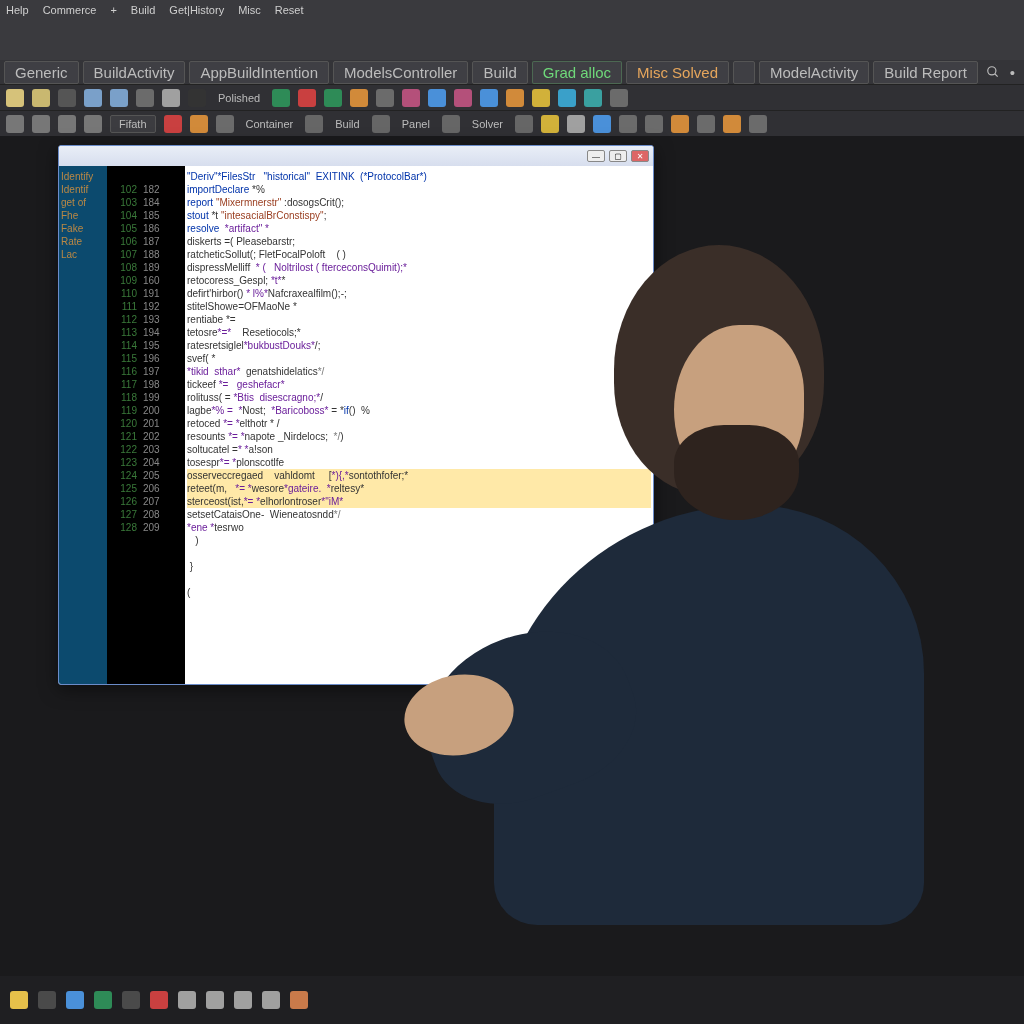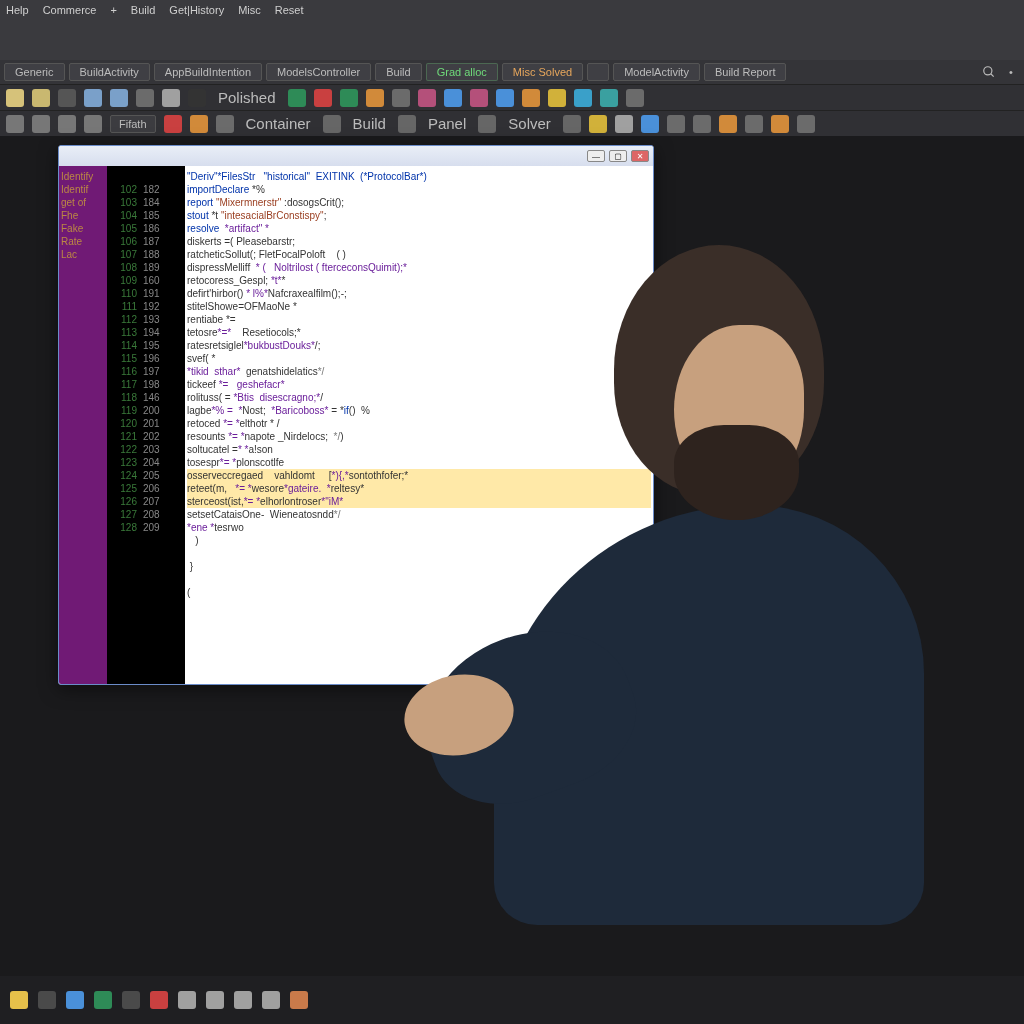--- a/index.html
+++ b/index.html
@@ -4,52 +4,52 @@
 <style>
 * { margin:0; padding:0; box-sizing:border-box; font-family: "Segoe UI", Tahoma, sans-serif; }
 body { width:1024px; height:1024px; background:#2a2a2e; overflow:hidden; position:relative; }
 
 
 #menubar { height:60px; background:#3a3a3e; color:#cfcfcf; font-size:11px; }
 #menubar .row { display:flex; align-items:center; height:20px; padding:0 6px; gap:14px; }
 #menubar .row span { cursor:default; }
 
 
-#tabstrip { height:24px; background:#343438; display:flex; align-items:center; padding:0 4px; gap:4px; font-size:11px; }
+#tabstrip { height:24px; background:#343438; display:flex; align-items:center; padding:0 4px; gap:4px; font-size:15px; }
 .tab { background:#3f3f44; color:#bcbcbc; padding:2px 10px; border:1px solid #555; border-radius:2px; white-space:nowrap; }
 .tab.active-green { color:#6fd97a; border-color:#6fd97a44; }
 .tab.active-orange { color:#e6a65c; }
 #tabstrip .spacer { flex:1; }
 .search-icon { width:18px; height:18px; display:flex; align-items:center; justify-content:center; color:#bbb; }
 
 
 #toolbar1, #toolbar2 { height:26px; background:#303034; display:flex; align-items:center; padding:0 6px; gap:8px; border-top:1px solid #222; }
 .chip { width:18px; height:18px; border-radius:3px; display:inline-block; }
-.tlabel { color:#bcbcbc; font-size:15px; padding:0 4px; }
+.tlabel { color:#bcbcbc; font-size:11px; padding:0 4px; }
 .tbtn { background:#3c3c40; color:#bcbcbc; font-size:11px; padding:2px 8px; border:1px solid #555; border-radius:2px; }
 
 
 #stage { position:absolute; top:136px; left:0; right:0; bottom:48px; background:#1a1a1c; }
 
 
 #codewin { position:absolute; top:145px; left:58px; width:596px; height:540px;
   background:#fff; border:1px solid #6b8cc9; border-radius:3px; box-shadow:0 4px 18px rgba(0,0,0,.5);
   display:flex; flex-direction:column; overflow:hidden; }
 #codewin .titlebar { height:20px; background:linear-gradient(#e9eef7,#d7deee); display:flex; align-items:center; justify-content:flex-end; padding:0 4px; gap:4px; }
 .winbtn { width:18px; height:12px; border:1px solid #888; border-radius:2px; font-size:8px; display:flex; align-items:center; justify-content:center; }
 .winbtn.min{background:#eee;} .winbtn.max{background:#eee;} .winbtn.close{background:#d66; color:#fff;}
 #codewin .tabs { height:22px; background:#f4f4f4; display:flex; align-items:flex-end; gap:2px; padding:0 4px; border-bottom:1px solid #ccc; }
 .filetab { font-size:10px; padding:3px 10px; background:#fff; border:1px solid #ccc; border-bottom:none; border-radius:3px 3px 0 0; color:#446; }
 .filetab.inactive { background:#e8e8e8; color:#777; }
 .filetab-spacer { flex:1; }
 .filetab-icons { display:flex; gap:4px; align-items:center; font-size:11px; color:#888; }
 .filetab-icons span{ width:14px; height:14px; display:flex; align-items:center; justify-content:center; border:1px solid #bbb; border-radius:2px; }
 
 #code { flex:1; display:flex; font-family: Consolas, "Courier New", monospace; font-size:10px; line-height:13px; overflow:hidden; }
-.gutter-outer { width:48px; background:#701a75; color:#b84; padding:4px 2px; }
+.gutter-outer { width:48px; background:#0c4a6e; color:#b84; padding:4px 2px; }
 .gutter-outer div{ white-space:nowrap; height:13px; overflow:hidden; }
 
 .gutter-inner { width:78px; background:#000000; color:#8a8a8a; padding:4px 2px; }
 .gutter-inner div{ height:13px; white-space:nowrap; }
 .gutter-inner .ln{ color:#3a7a3a; display:inline-block; width:28px; text-align:right; margin-right:6px;}
 .gutter-inner .ln2{ color:#888; }
 
 .codecol { flex:1; padding:4px 2px; color:#333; white-space:pre; overflow:hidden; }
 .codecol div{ height:13px; }
 .kw{color:#0033aa;} .str{color:#9a3e20;} .cmt{color:#7a7a7a;} .fn{color:#6a1e9a;}
@@ -188,21 +188,21 @@
         <div><span class="ln">108</span><span class="ln2">189</span></div>
         <div><span class="ln">109</span><span class="ln2">160</span></div>
         <div><span class="ln">110</span><span class="ln2">191</span></div>
         <div><span class="ln">111</span><span class="ln2">192</span></div>
         <div><span class="ln">112</span><span class="ln2">193</span></div>
         <div><span class="ln">113</span><span class="ln2">194</span></div>
         <div><span class="ln">114</span><span class="ln2">195</span></div>
         <div><span class="ln">115</span><span class="ln2">196</span></div>
         <div><span class="ln">116</span><span class="ln2">197</span></div>
         <div><span class="ln">117</span><span class="ln2">198</span></div>
-        <div><span class="ln">118</span><span class="ln2">146</span></div>
+        <div><span class="ln">118</span><span class="ln2">199</span></div>
         <div><span class="ln">119</span><span class="ln2">200</span></div>
         <div><span class="ln">120</span><span class="ln2">201</span></div>
         <div><span class="ln">121</span><span class="ln2">202</span></div>
         <div><span class="ln">122</span><span class="ln2">203</span></div>
         <div><span class="ln">123</span><span class="ln2">204</span></div>
         <div><span class="ln">124</span><span class="ln2">205</span></div>
         <div><span class="ln">125</span><span class="ln2">206</span></div>
         <div><span class="ln">126</span><span class="ln2">207</span></div>
         <div><span class="ln">127</span><span class="ln2">208</span></div>
         <div><span class="ln">128</span><span class="ln2">209</span></div>

